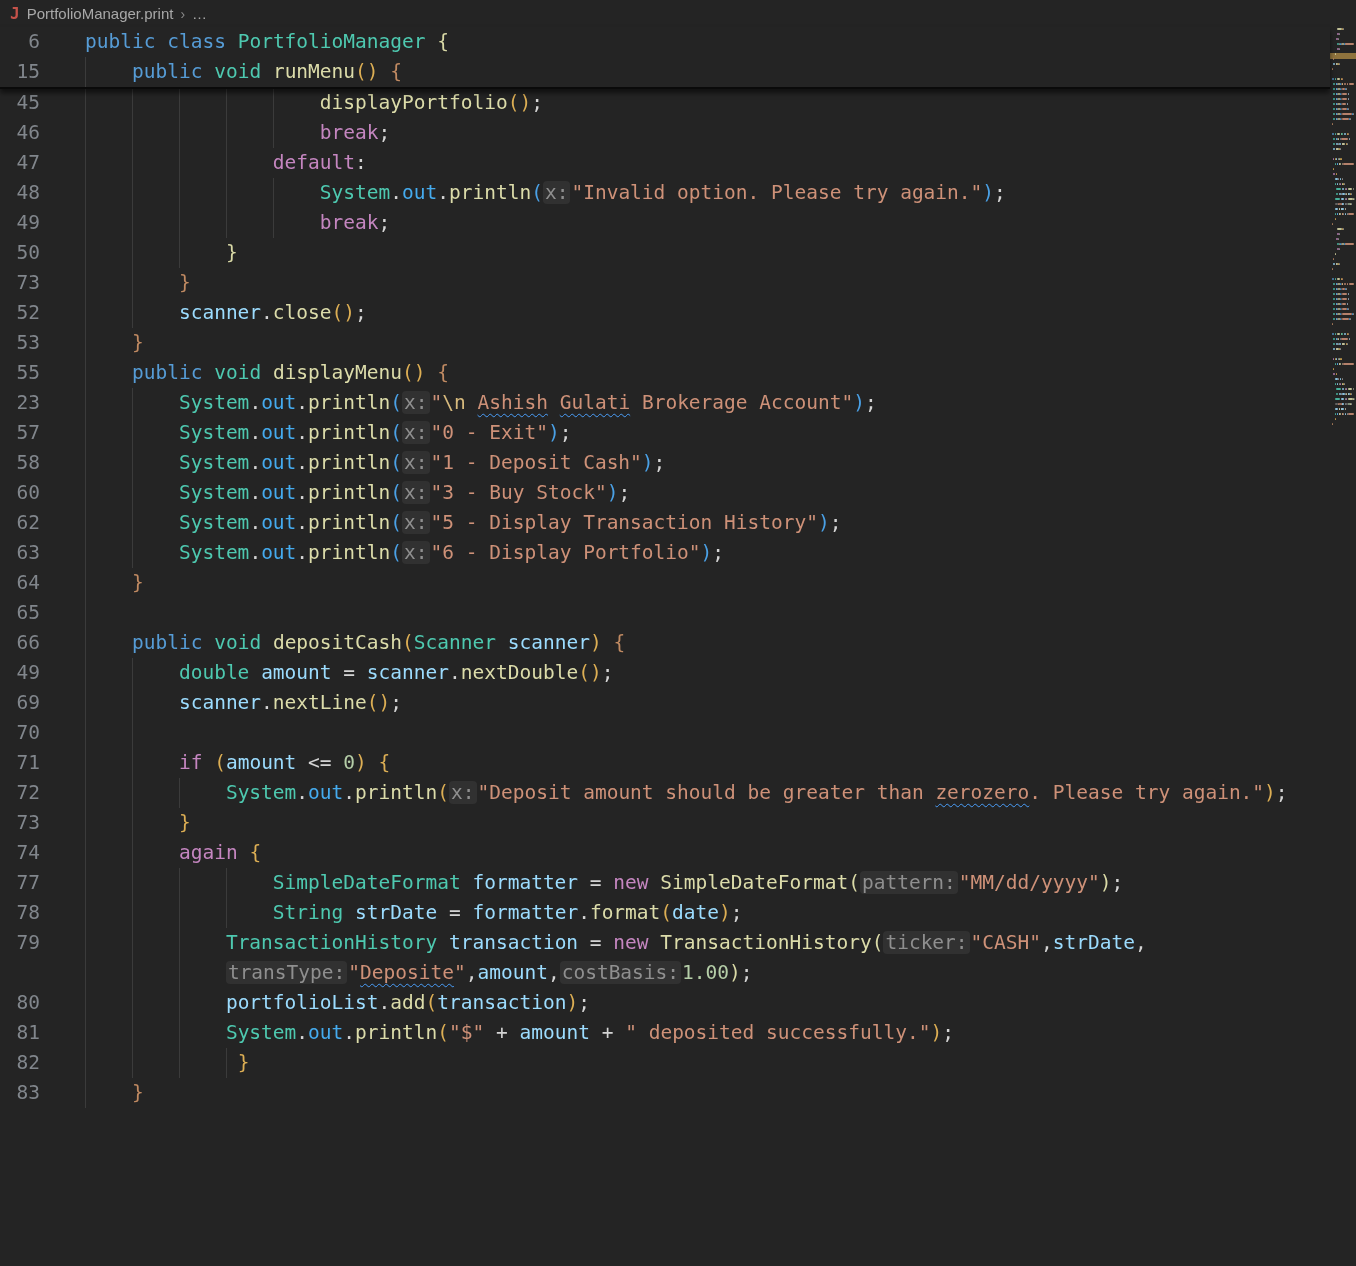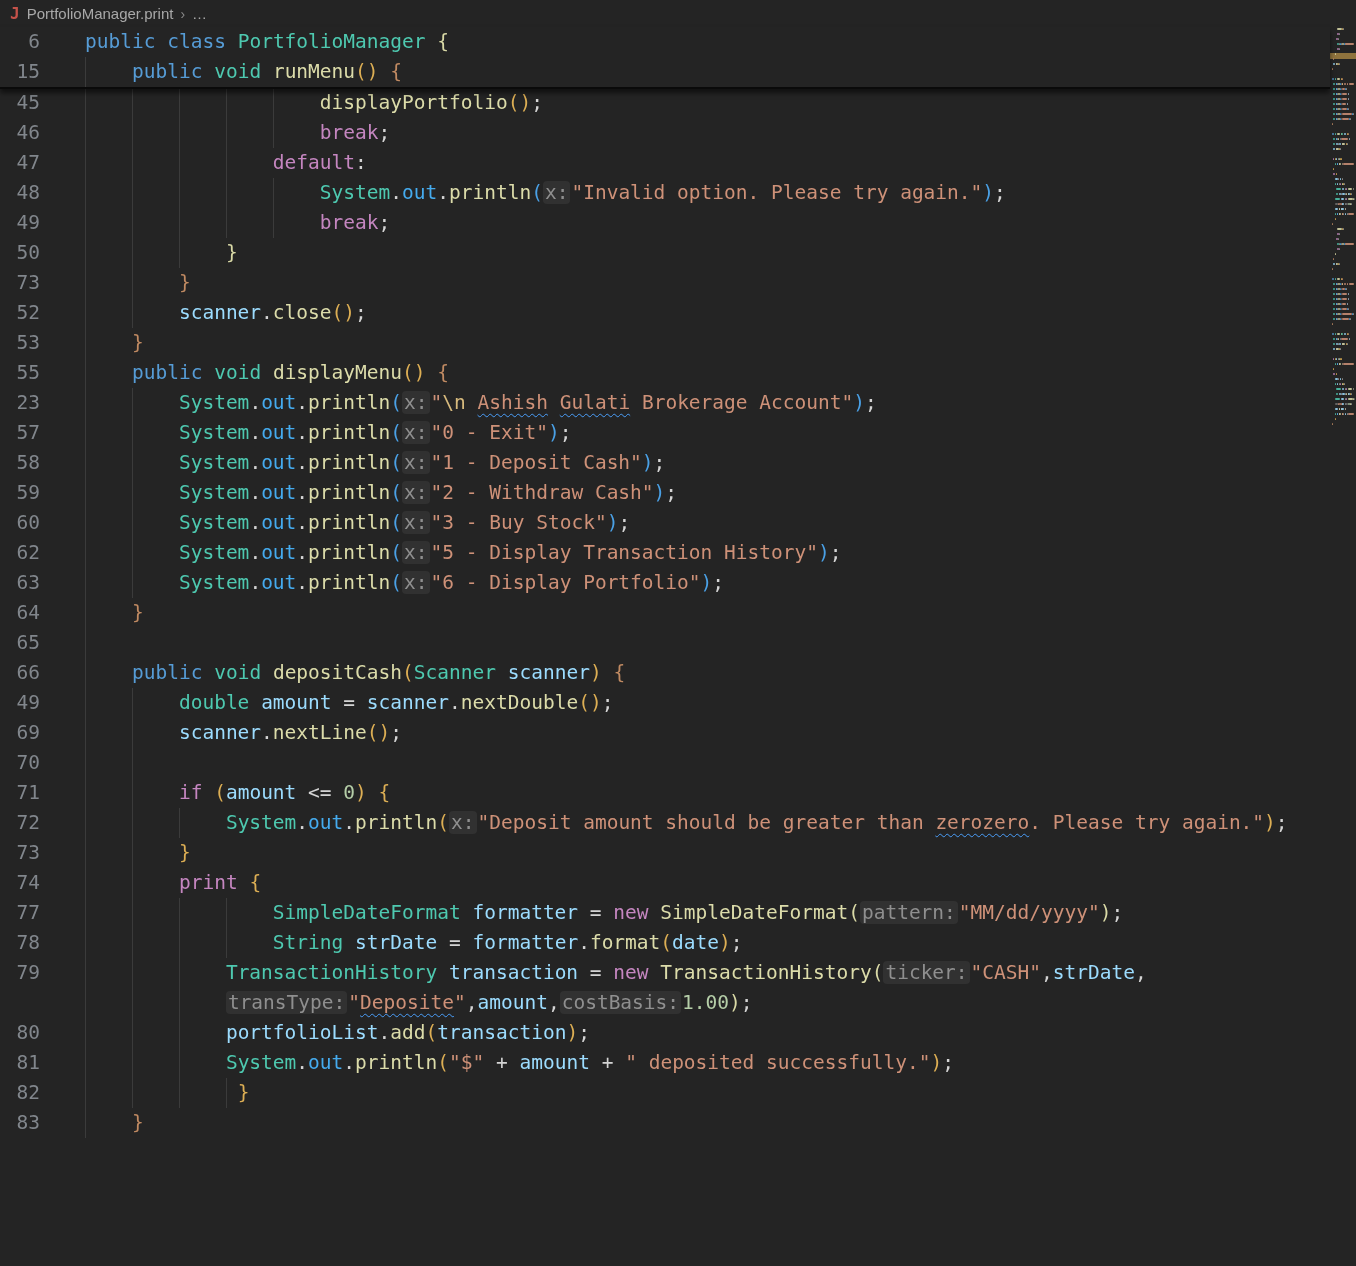--- a/index.html
+++ b/index.html
@@ -164,28 +164,20 @@
           </div>
           <div class="row">
             <div class="gutter">58</div>
             <div class="codewrap">
               <span class="guide" style="left: 0px;"></span>
               <span class="guide" style="left: 46.976px;"></span>
               <span class="code">        <span class="tk-type">System</span><span class="tk-pl">.</span><span class="tk-out">out</span><span class="tk-pl">.</span><span class="tk-fn">println</span><span class="tk-bb">(</span><span class="tk-hint">x:</span><span class="tk-str">"1 - Deposit Cash"</span><span class="tk-bb">)</span><span class="tk-pl">;</span></span>
             </div>
           </div>
           <div class="row">
-            <div class="gutter">59</div>
-            <div class="codewrap">
-              <span class="guide" style="left: 0px;"></span>
-              <span class="guide" style="left: 46.976px;"></span>
-              <span class="code">        <span class="tk-type">System</span><span class="tk-pl">.</span><span class="tk-out">out</span><span class="tk-pl">.</span><span class="tk-fn">println</span><span class="tk-bb">(</span><span class="tk-hint">x:</span><span class="tk-str">"2 - Withdraw Cash"</span><span class="tk-bb">)</span><span class="tk-pl">;</span></span>
-            </div>
-          </div>
-          <div class="row">
             <div class="gutter">60</div>
             <div class="codewrap">
               <span class="guide" style="left: 0px;"></span>
               <span class="guide" style="left: 46.976px;"></span>
               <span class="code">        <span class="tk-type">System</span><span class="tk-pl">.</span><span class="tk-out">out</span><span class="tk-pl">.</span><span class="tk-fn">println</span><span class="tk-bb">(</span><span class="tk-hint">x:</span><span class="tk-str">"3 - Buy Stock"</span><span class="tk-bb">)</span><span class="tk-pl">;</span></span>
             </div>
           </div>
           <div class="row">
             <div class="gutter">62</div>
             <div class="codewrap">
@@ -270,21 +262,21 @@
               <span class="guide" style="left: 0px;"></span>
               <span class="guide" style="left: 46.976px;"></span>
               <span class="code">        <span class="tk-bg">}</span></span>
             </div>
           </div>
           <div class="row">
             <div class="gutter">74</div>
             <div class="codewrap">
               <span class="guide" style="left: 0px;"></span>
               <span class="guide" style="left: 46.976px;"></span>
-              <span class="code">        <span class="tk-ctrl">print</span><span class="tk-pl"> </span><span class="tk-bg">{</span></span>
+              <span class="code">        <span class="tk-ctrl">again</span><span class="tk-pl"> </span><span class="tk-bg">{</span></span>
             </div>
           </div>
           <div class="row">
             <div class="gutter">77</div>
             <div class="codewrap">
               <span class="guide" style="left: 0px;"></span>
               <span class="guide" style="left: 46.976px;"></span>
               <span class="guide" style="left: 93.952px;"></span>
               <span class="guide" style="left: 140.928px;"></span>
               <span class="code">                <span class="tk-type">SimpleDateFormat</span><span class="tk-pl"> </span><span class="tk-var">formatter</span><span class="tk-pl"> = </span><span class="tk-ctrl">new</span><span class="tk-pl"> </span><span class="tk-fn">SimpleDateFormat</span><span class="tk-bk">(</span><span class="tk-hint">pattern:</span><span class="tk-str">"MM/dd/yyyy"</span><span class="tk-bk">)</span><span class="tk-pl">;</span></span>

